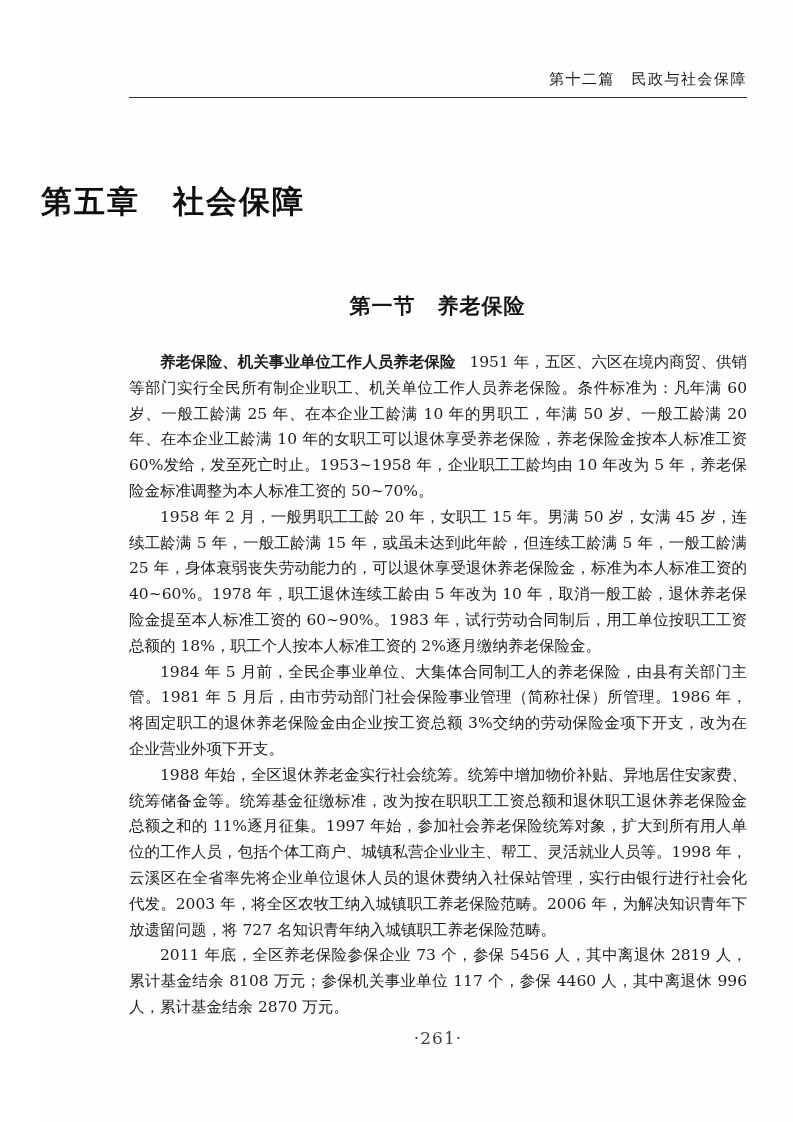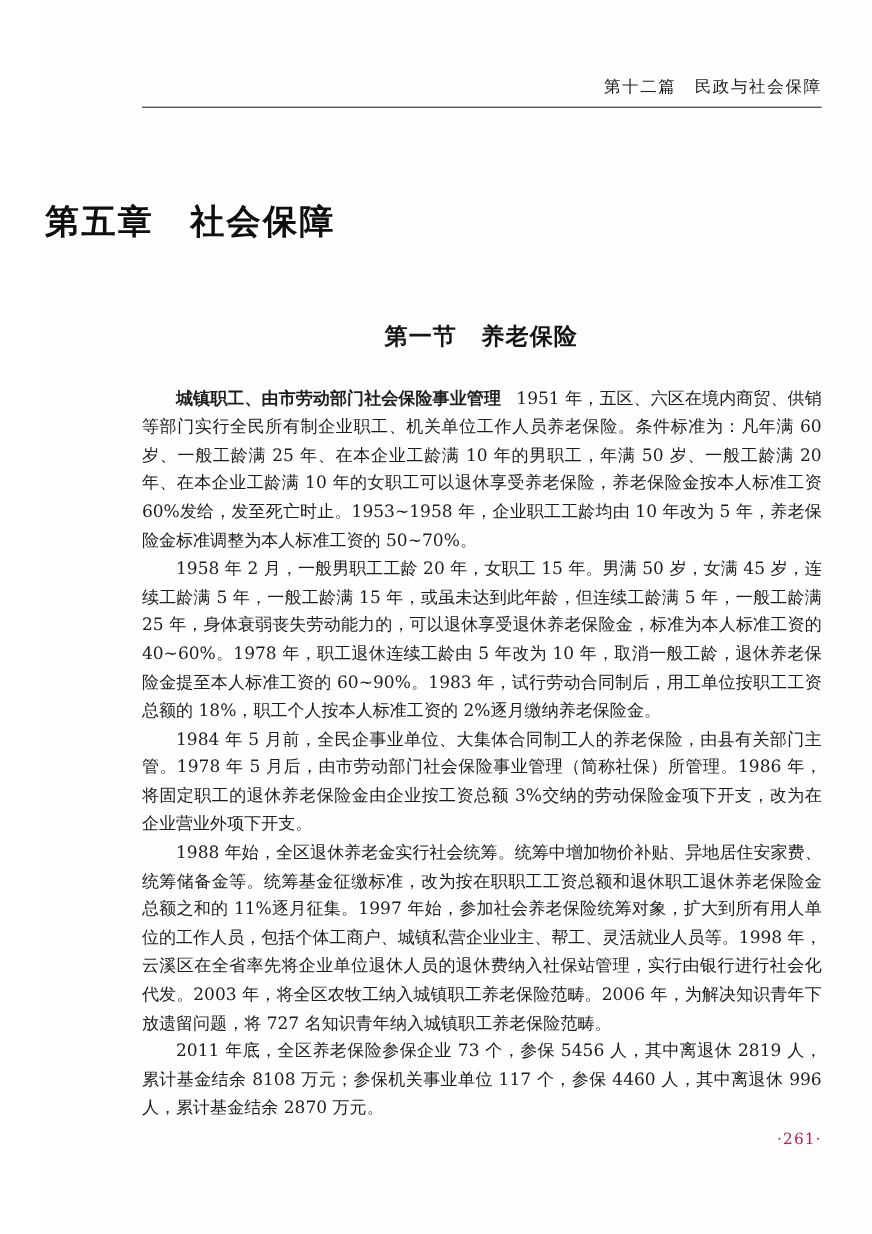--- a/index.html
+++ b/index.html
@@ -79,45 +79,45 @@
   }
   .lead-in {
     font-weight: bold;
     margin-right: 0.9em;
   }
   .page-footer {
     position: absolute;
     top: 1028px;
     left: 88px;
     right: 87px;
-    text-align: right;
+    text-align: center;
     font-family: "DejaVu Serif", "Liberation Serif", serif;
-    font-size: 14px;
-    color: #be185d;
+    font-size: 17px;
+    color: #404040;
     letter-spacing: 1px;
   }
 </style>
 </head>
 <body>
 
 <div class="page">
 
   <div class="running-header">
     <span>第十二篇　民政与社会保障</span>
   </div>
 
   <div class="header-rule"></div>
 
   <h1 class="chapter-title">第五章　社会保障</h1>
 
   <h2 class="section-title">第一节　养老保险</h2>
 
   <div class="body-text">
-    <p><span class="lead-in">城镇职工、由市劳动部门社会保险事业管理</span><span>1951 年，五区、六区在境内商贸、供销等部门实行全民所有制企业职工、机关单位工作人员养老保险。条件标准为：凡年满 60 岁、一般工龄满 25 年、在本企业工龄满 10 年的男职工，年满 50 岁、一般工龄满 20 年、在本企业工龄满 10 年的女职工可以退休享受养老保险，养老保险金按本人标准工资 60%发给，发至死亡时止。1953~1958 年，企业职工工龄均由 10 年改为 5 年，养老保险金标准调整为本人标准工资的 50~70%。</span></p>
+    <p><span class="lead-in">养老保险、机关事业单位工作人员养老保险</span><span>1951 年，五区、六区在境内商贸、供销等部门实行全民所有制企业职工、机关单位工作人员养老保险。条件标准为：凡年满 60 岁、一般工龄满 25 年、在本企业工龄满 10 年的男职工，年满 50 岁、一般工龄满 20 年、在本企业工龄满 10 年的女职工可以退休享受养老保险，养老保险金按本人标准工资 60%发给，发至死亡时止。1953~1958 年，企业职工工龄均由 10 年改为 5 年，养老保险金标准调整为本人标准工资的 50~70%。</span></p>
     <p>1958 年 2 月，一般男职工工龄 20 年，女职工 15 年。男满 50 岁，女满 45 岁，连续工龄满 5 年，一般工龄满 15 年，或虽未达到此年龄，但连续工龄满 5 年，一般工龄满 25 年，身体衰弱丧失劳动能力的，可以退休享受退休养老保险金，标准为本人标准工资的 40~60%。1978 年，职工退休连续工龄由 5 年改为 10 年，取消一般工龄，退休养老保险金提至本人标准工资的 60~90%。1983 年，试行劳动合同制后，用工单位按职工工资总额的 18%，职工个人按本人标准工资的 2%逐月缴纳养老保险金。</p>
-    <p>1984 年 5 月前，全民企事业单位、大集体合同制工人的养老保险，由县有关部门主管。1978 年 5 月后，由市劳动部门社会保险事业管理（简称社保）所管理。1986 年，将固定职工的退休养老保险金由企业按工资总额 3%交纳的劳动保险金项下开支，改为在企业营业外项下开支。</p>
+    <p>1984 年 5 月前，全民企事业单位、大集体合同制工人的养老保险，由县有关部门主管。1981 年 5 月后，由市劳动部门社会保险事业管理（简称社保）所管理。1986 年，将固定职工的退休养老保险金由企业按工资总额 3%交纳的劳动保险金项下开支，改为在企业营业外项下开支。</p>
     <p>1988 年始，全区退休养老金实行社会统筹。统筹中增加物价补贴、异地居住安家费、统筹储备金等。统筹基金征缴标准，改为按在职职工工资总额和退休职工退休养老保险金总额之和的 11%逐月征集。1997 年始，参加社会养老保险统筹对象，扩大到所有用人单位的工作人员，包括个体工商户、城镇私营企业业主、帮工、灵活就业人员等。1998 年，云溪区在全省率先将企业单位退休人员的退休费纳入社保站管理，实行由银行进行社会化代发。2003 年，将全区农牧工纳入城镇职工养老保险范畴。2006 年，为解决知识青年下放遗留问题，将 727 名知识青年纳入城镇职工养老保险范畴。</p>
     <p>2011 年底，全区养老保险参保企业 73 个，参保 5456 人，其中离退休 2819 人，累计基金结余 8108 万元；参保机关事业单位 117 个，参保 4460 人，其中离退休 996 人，累计基金结余 2870 万元。</p>
   </div>
 
   <div class="page-footer">·261·</div>
 
 </div>
 
 </body></html>

